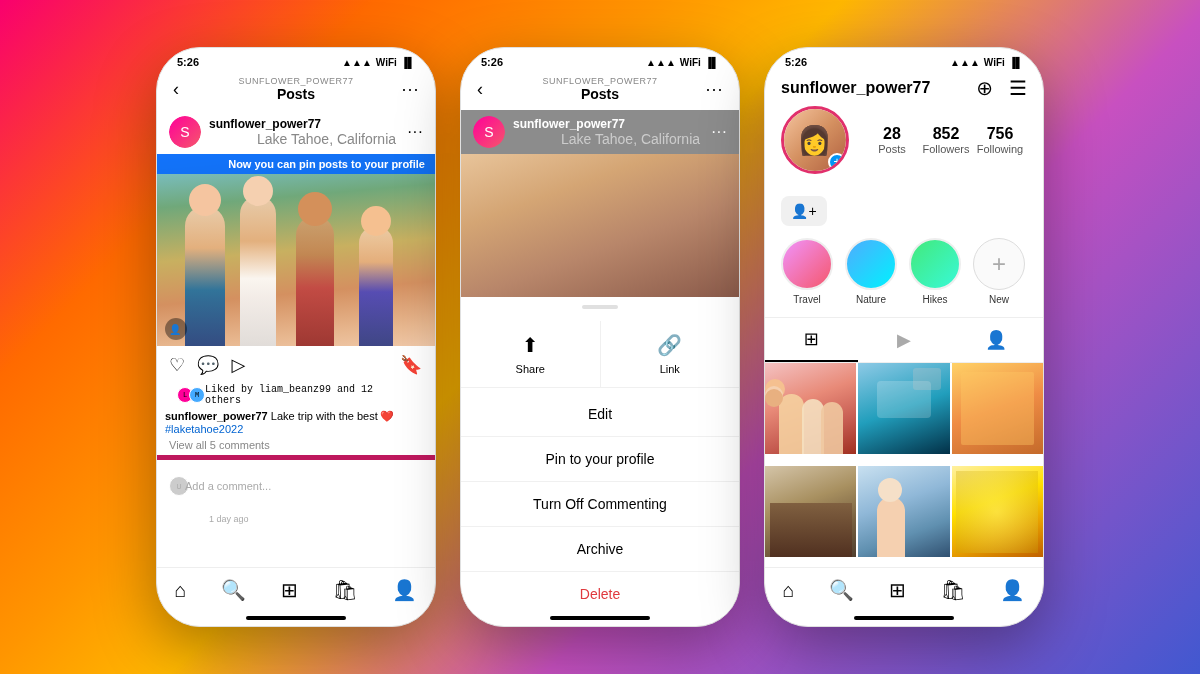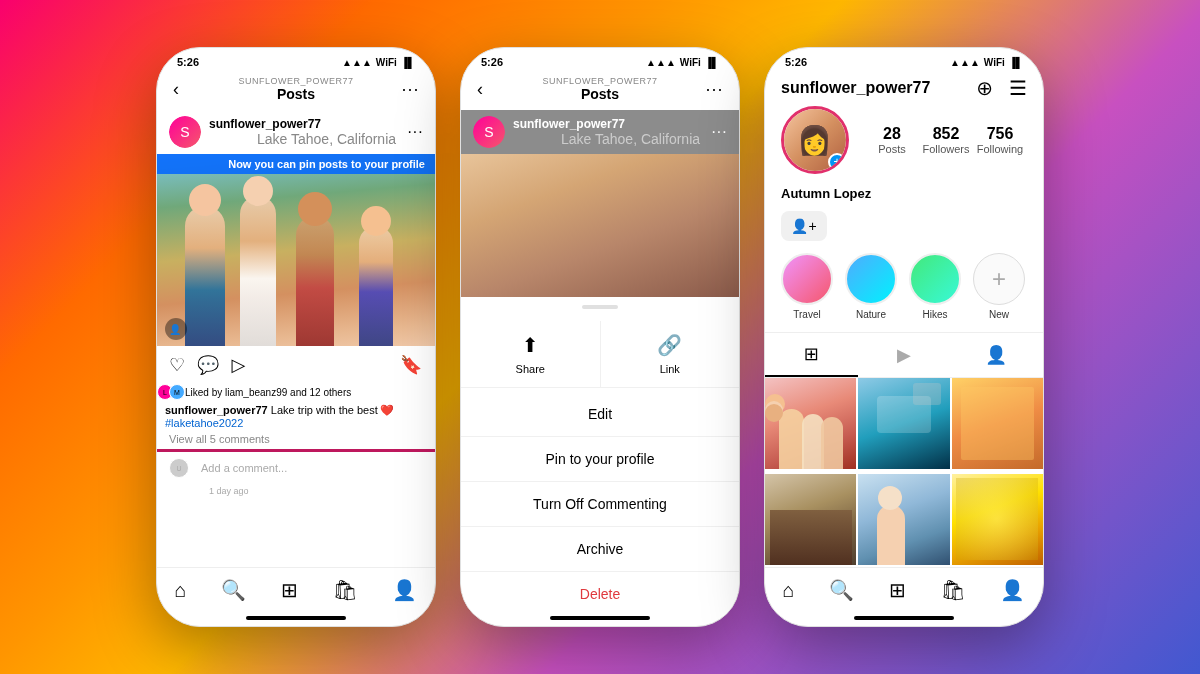--- a/index.html
+++ b/index.html
@@ -133,26 +133,27 @@
       display: flex;
       align-items: center;
       padding: 8px 12px;
       gap: 12px;
       flex-shrink: 0;
     }
     .post-actions .action-icon { font-size: 18px; }
     .post-actions .bookmark { margin-left: auto; }
 
     .liked-by {
-      padding: 0 0 4px;
+      padding: 0 20px 4px;
       font-size: 10px;
       flex-shrink: 0;
       display: flex;
       align-items: center;
       gap: 4px;
+      font-family: Liberation Mono, monospace;
     }
     .liked-avatars {
       display: flex;
     }
     .liked-avatar {
       width: 16px;
       height: 16px;
       border-radius: 50%;
       background: #ccc;
       margin-right: -4px;
@@ -173,27 +174,27 @@
     .caption .hashtag { color: #0063d1; }
 
     .view-comments {
       padding: 0 12px 4px;
       font-size: 11px;
       color: #888;
       flex-shrink: 0;
     }
 
     .add-comment {
-      padding: 6px 12px;
+      padding: 16px 12px;
       font-size: 11px;
       color: #aaa;
       display: flex;
       align-items: center;
-      gap: 16px;
-      border-top: 3px solid #be185d;
+      gap: 0;
+      border-top: 5px solid #be185d;
       flex-shrink: 0;
     }
 
     .timestamp {
       padding: 2px 12px 4px;
       font-size: 9px;
       color: #aaa;
       flex-shrink: 0;
       margin-left: 40px;
     }
@@ -638,21 +639,20 @@
         <div class="stat-number">852</div>
         <div class="stat-label">Followers</div>
       </div>
       <div class="stat-item">
         <div class="stat-number">756</div>
         <div class="stat-label">Following</div>
       </div>
     </div>
 
     <div class="profile-bio">
-      <div class="bio-name">Autumn Lopez</div>
     </div>
 
     <div class="profile-buttons">
       <button class="discover-btn">
         <span>👤+</span>
       </button>
     </div>
 
     <div class="stories-row">
       <div class="story-item">

